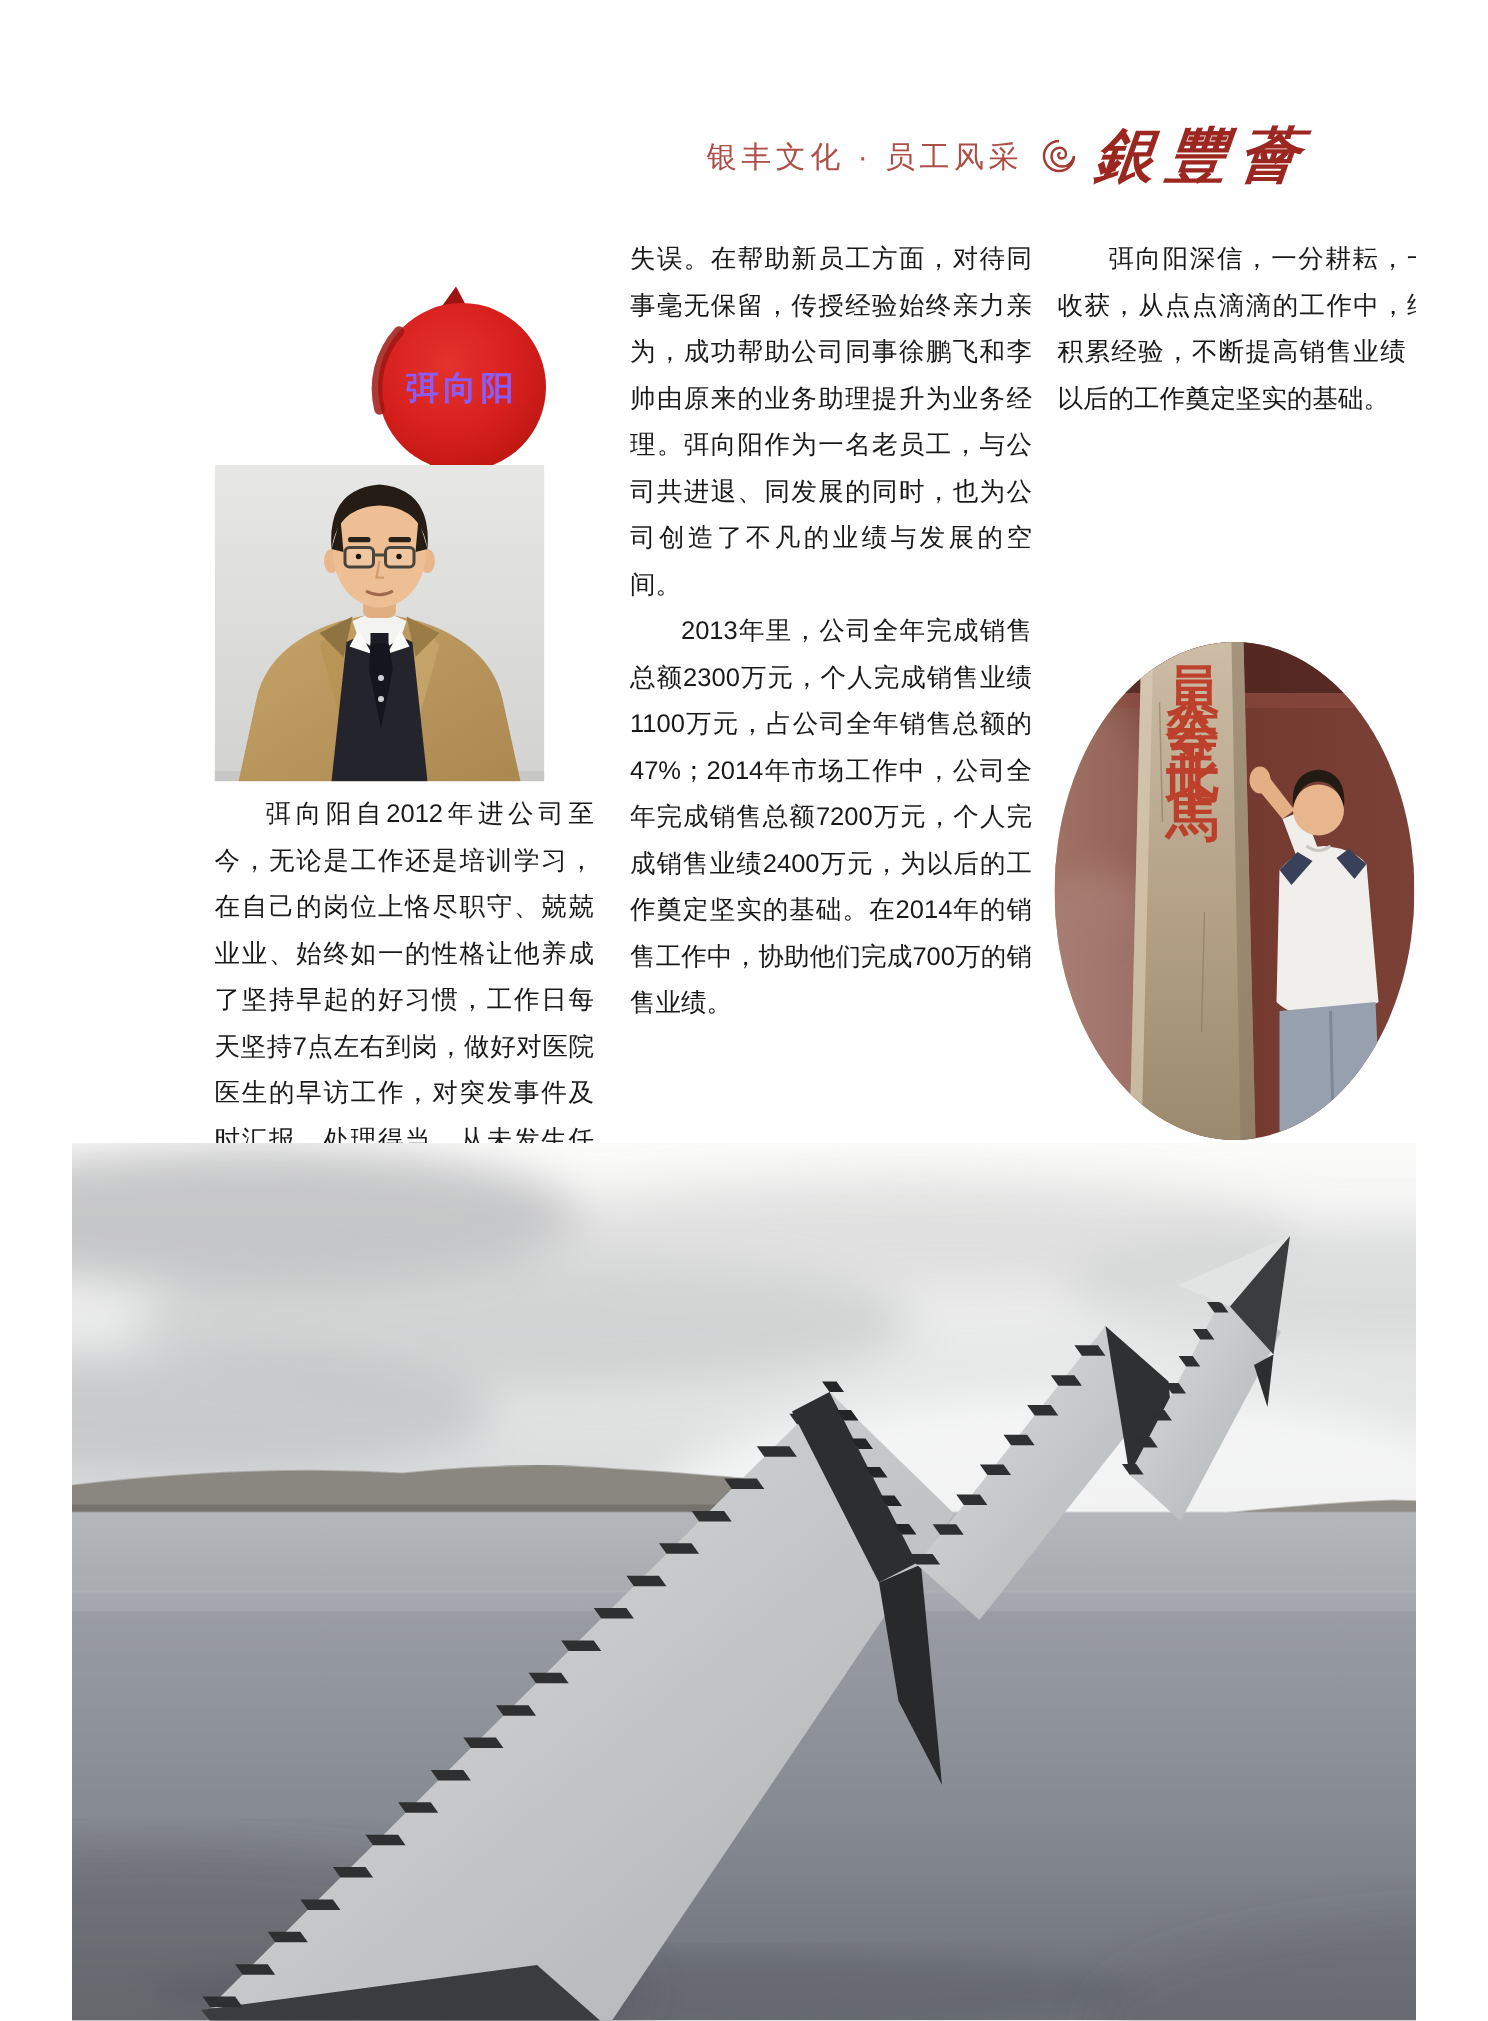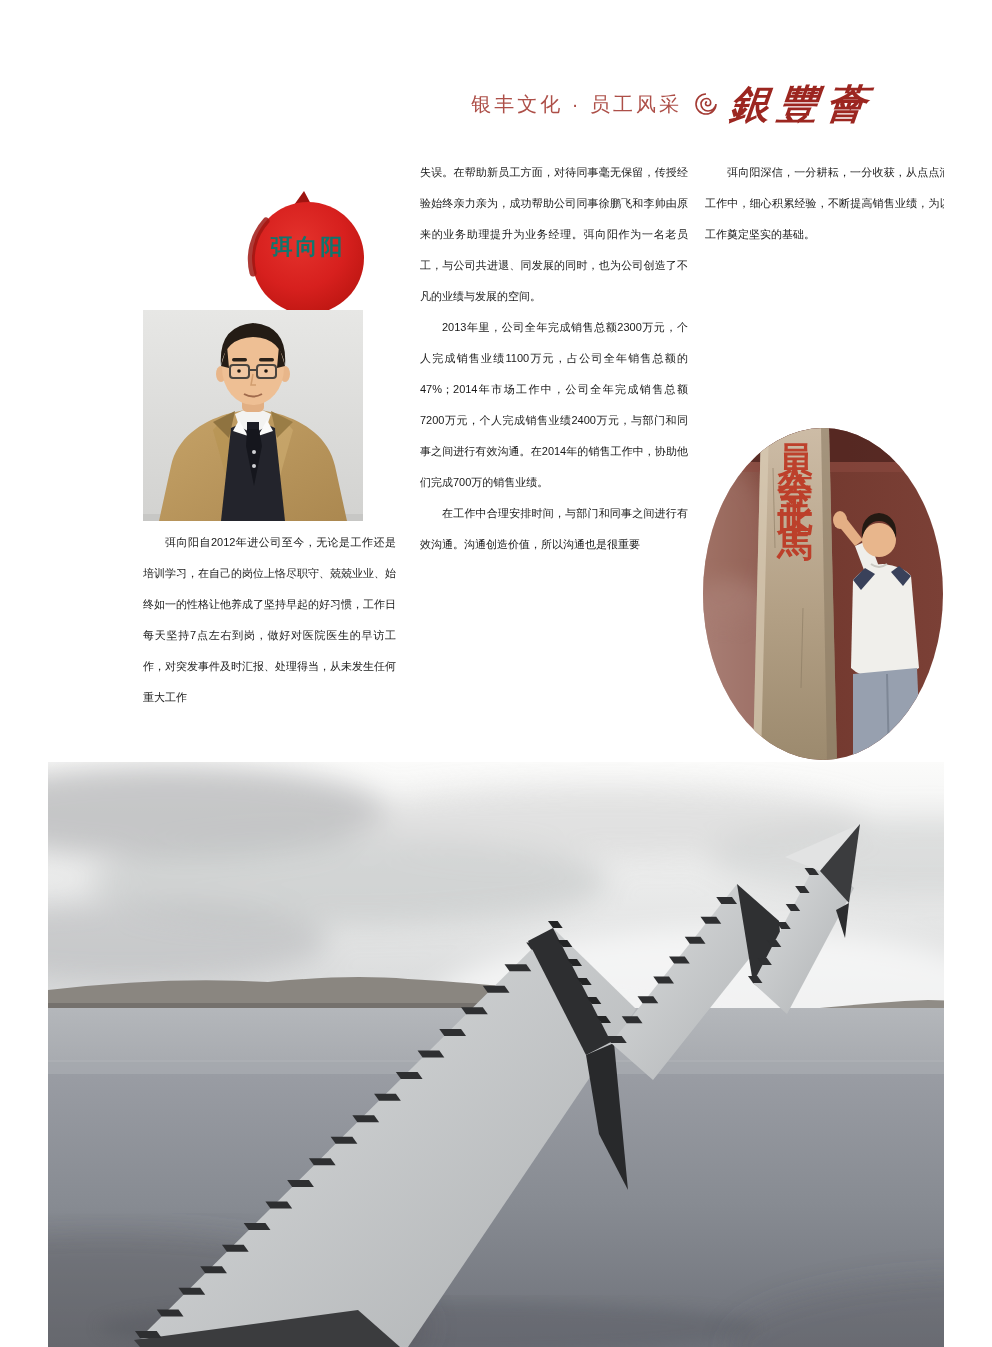--- a/index.html
+++ b/index.html
@@ -13,27 +13,27 @@
   .masthead-label{color:#ad4f48;font-size:20px;letter-spacing:3px;}
   .logo-calligraphy{
     color:#9c2620;font-family:"DejaVu Serif",serif;font-style:italic;font-weight:bold;
     font-size:40px;letter-spacing:8px;line-height:1;transform:skewX(-6deg);
   }
   
   .section-title{left:94px;top:163px;color:#bf3a31;font-size:20px;font-weight:bold;letter-spacing:1px;}
   
   .bubble{left:193px;top:190px;width:134px;height:152px;}
   .bubble-name{
-    position:absolute;left:0;top:42px;width:134px;text-align:center;color:#0f766e;
+    position:absolute;left:0;top:54px;width:134px;text-align:center;color:#8b5cf6;
     font-size:22px;font-weight:bold;letter-spacing:3px;
   }
   
   .portrait{left:95px;top:310px;width:220px;height:211px;overflow:hidden;}
   
-  .col{width:253px;font-size:11px;line-height:31px;text-align:justify;text-justify:inter-character;color:#191919;}
+  .col{width:253px;font-size:17px;line-height:31px;text-align:justify;text-justify:inter-character;color:#191919;}
   .col p{margin:0;}
   .col p.indent{text-indent:2em;}
   .col1{left:95px;top:527px;}
   .col2{left:372px;top:157px;width:268px;}
   .col3{left:657px;top:157px;width:268px;}
   
   .ovalphoto{left:655px;top:428px;width:240px;height:332px;border-radius:50%;overflow:hidden;}
   .pillar-text{
     position:absolute;left:74px;top:-12px;writing-mode:vertical-rl;color:#bc3722;
     font-size:35px;font-weight:bold;line-height:1;letter-spacing:14px;
@@ -122,22 +122,21 @@
       <path d="M110,64 L108,75 L113,75" stroke="#d19d6e" stroke-width="1.5" fill="none"></path>
       <path d="M101,84 Q110,89 119,84" stroke="#a06a4c" stroke-width="2" fill="none"></path>
     </svg>
   </div>
 
   <div class="abs col col1">
     <p class="indent">弭向阳自2012年进公司至今，无论是工作还是培训学习，在自己的岗位上恪尽职守、兢兢业业、始终如一的性格让他养成了坚持早起的好习惯，工作日每天坚持7点左右到岗，做好对医院医生的早访工作，对突发事件及时汇报、处理得当，从未发生任何重大工作</p>
   </div>
   <div class="abs col col2">
     <p>失误。在帮助新员工方面，对待同事毫无保留，传授经验始终亲力亲为，成功帮助公司同事徐鹏飞和李帅由原来的业务助理提升为业务经理。弭向阳作为一名老员工，与公司共进退、同发展的同时，也为公司创造了不凡的业绩与发展的空间。</p>
-    <p class="indent">2013年里，公司全年完成销售总额2300万元，个人完成销售业绩1100万元，占公司全年销售总额的47%；2014年市场工作中，公司全年完成销售总额7200万元，个人完成销售业绩2400万元，与部门和同事之间进行有效沟通。在2014年的销售工作中，协助他们完成700万的销售业绩。</p>
-    <p class="indent">在工作中合理安排时间，与部门和同事之间进行有效沟通。沟通创造价值，所以沟通也是很重要</p>
+    <p class="indent">2013年里，公司全年完成销售总额2300万元，个人完成销售业绩1100万元，占公司全年销售总额的47%；2014年市场工作中，公司全年完成销售总额7200万元，个人完成销售业绩2400万元，为以后的工作奠定坚实的基础。在2014年的销售工作中，协助他们完成700万的销售业绩。</p>
   </div>
   <div class="abs col col3">
     <p class="indent">弭向阳深信，一分耕耘，一分收获，从点点滴滴的工作中，细心积累经验，不断提高销售业绩，为以后的工作奠定坚实的基础。</p>
   </div>
 
   <div class="abs ovalphoto">
     <svg width="240" height="332" viewBox="0 0 240 332">
       <defs>
         <linearGradient id="wallg" x1="0" y1="0" x2="1" y2="0">
           <stop offset="0%" stop-color="#9b6a5e"></stop>

